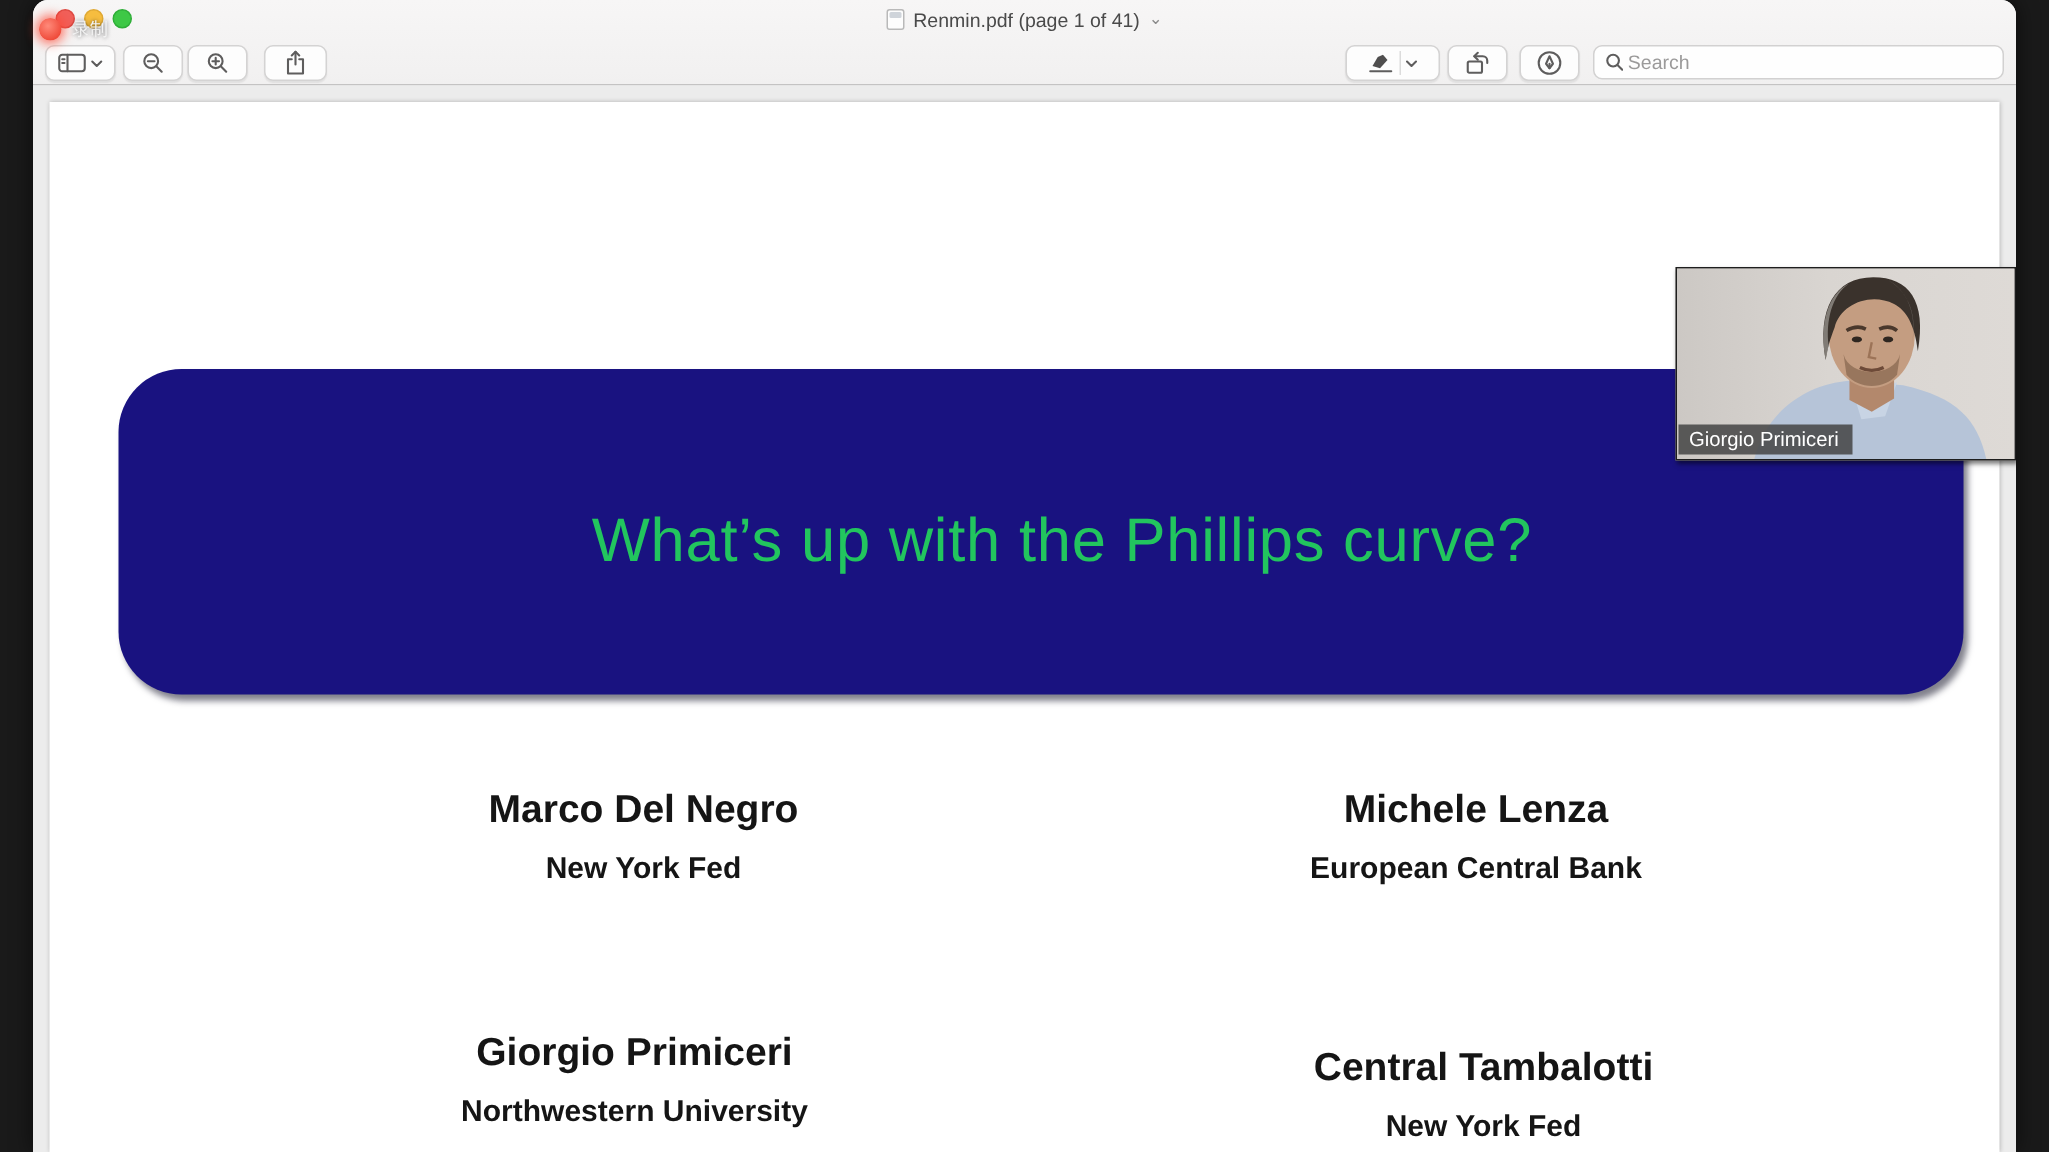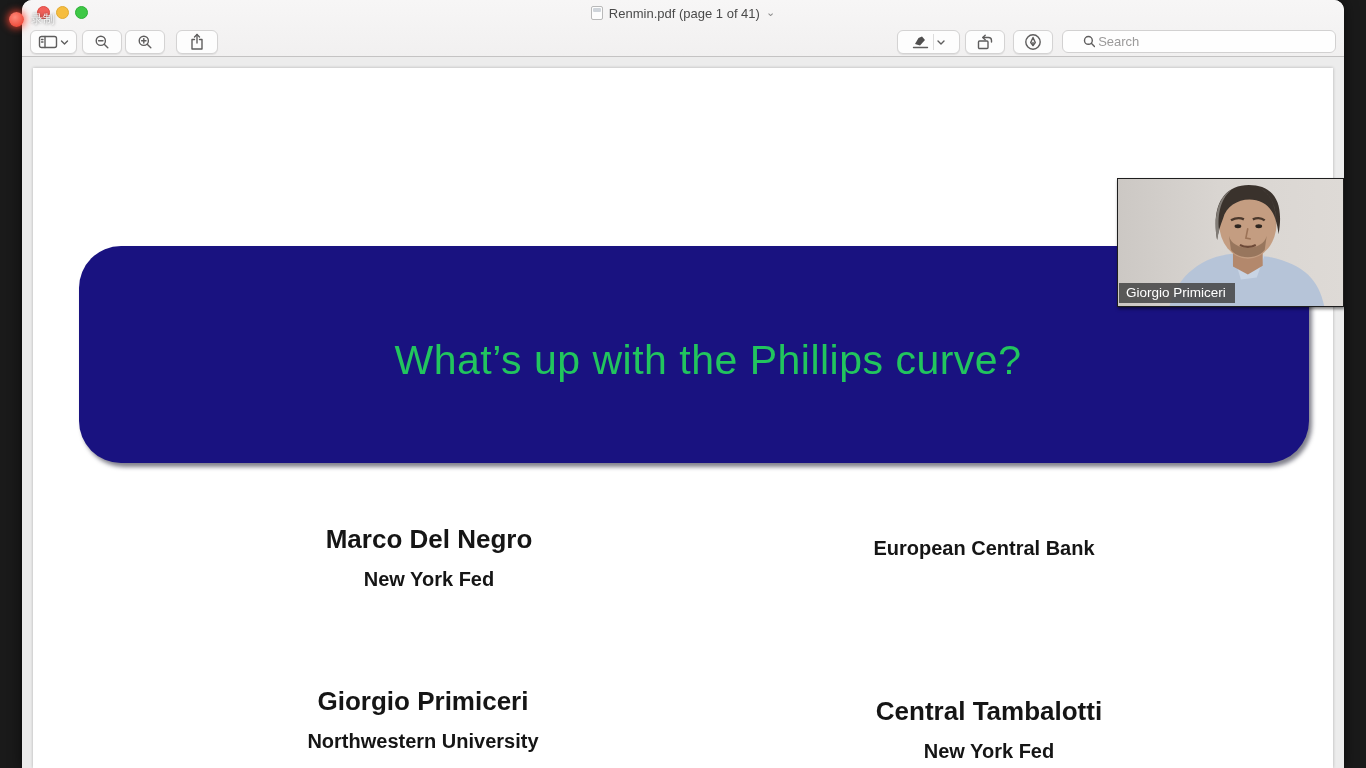--- a/index.html
+++ b/index.html
@@ -34,21 +34,21 @@
   
   .tb-btn { position:absolute; top:30px; height:24px; background:#fdfdfd;
             border:1px solid #d4d3d3; border-radius:6px;
             box-shadow:0 1px 1px rgba(0,0,0,.07);
             display:flex; align-items:center; justify-content:center; gap:2px; }
   .tb-btn svg { display:block; }
   .split-div { width:1px; height:16px; background:#dcdcdc; }
 
   .search-field { position:absolute; top:30px; left:1040px; width:274px; height:23px;
             background:#fefefe; border:1px solid #d2d1d1; border-radius:6px;
-            display:flex; align-items:center; padding:0 20px; gap:3px; }
+            display:flex; align-items:center; padding:0 7px; gap:3px; }
   .search-field input { border:none; outline:none; background:transparent;
             font-size:13px; color:#333; width:100%;
             font-family:"Liberation Sans", sans-serif; }
   .search-field input::placeholder { color:#9b9a9a; }
 
   
   .content { position:absolute; top:57px; left:0; right:0; bottom:0; background:#ececec; }
   .pdf-page { position:absolute; left:11px; right:11px; top:11px; bottom:0;
               background:#fff; box-shadow:0 0 3px rgba(0,0,0,.25); }
 
@@ -71,21 +71,21 @@
   
   .webcam { position:absolute; left:1095px; top:178px; width:227px; height:129px;
             border:1.5px solid #1e1e1e; background:#d8d4d0; z-index:5;
             box-shadow:1px 2px 3px rgba(0,0,0,.5); }
   .webcam svg { display:block; width:100%; height:100%; }
   .name-tag { position:absolute; left:1px; bottom:3px;
               background:rgba(72,72,72,.88); color:#fff; font-size:13.5px;
               padding:2px 9px 3px 7px; }
 
   
-  .rec { position:absolute; left:9px; top:11px; z-index:10; display:flex;
+  .rec { position:absolute; left:26px; top:11px; z-index:10; display:flex;
          align-items:center; gap:7px; }
   .rec-dot { width:15px; height:15px; border-radius:50%;
              background:radial-gradient(circle at 40% 35%, #ff8a7a, #e93322);
              box-shadow:0 0 7px 2px rgba(255,70,50,.75); }
   .rec-label { color:#f3f3f3; font-size:12px; text-shadow:0 0 3px rgba(0,0,0,.6); }
 
   .icon-stroke { stroke:#5e5d5d; fill:none; stroke-width:1.4; stroke-linecap:round;
                  stroke-linejoin:round; }
 </style>
 </head>
@@ -184,20 +184,21 @@
 
       <div class="slide-title-box" style="background: rgb(25, 18, 128);">
         <span class="slide-title">What’s up with the Phillips curve?</span>
       </div>
 
       <div class="author a1">
         <div class="name">Marco Del Negro</div>
         <div class="affil">New York Fed</div>
       </div>
       <div class="author a2">
+        <div class="name">Michele Lenza</div>
         <div class="affil">European Central Bank</div>
       </div>
       <div class="author a3">
         <div class="name">Giorgio Primiceri</div>
         <div class="affil">Northwestern University</div>
       </div>
       <div class="author a4">
         <div class="name">Central Tambalotti</div>
         <div class="affil">New York Fed</div>
       </div>

